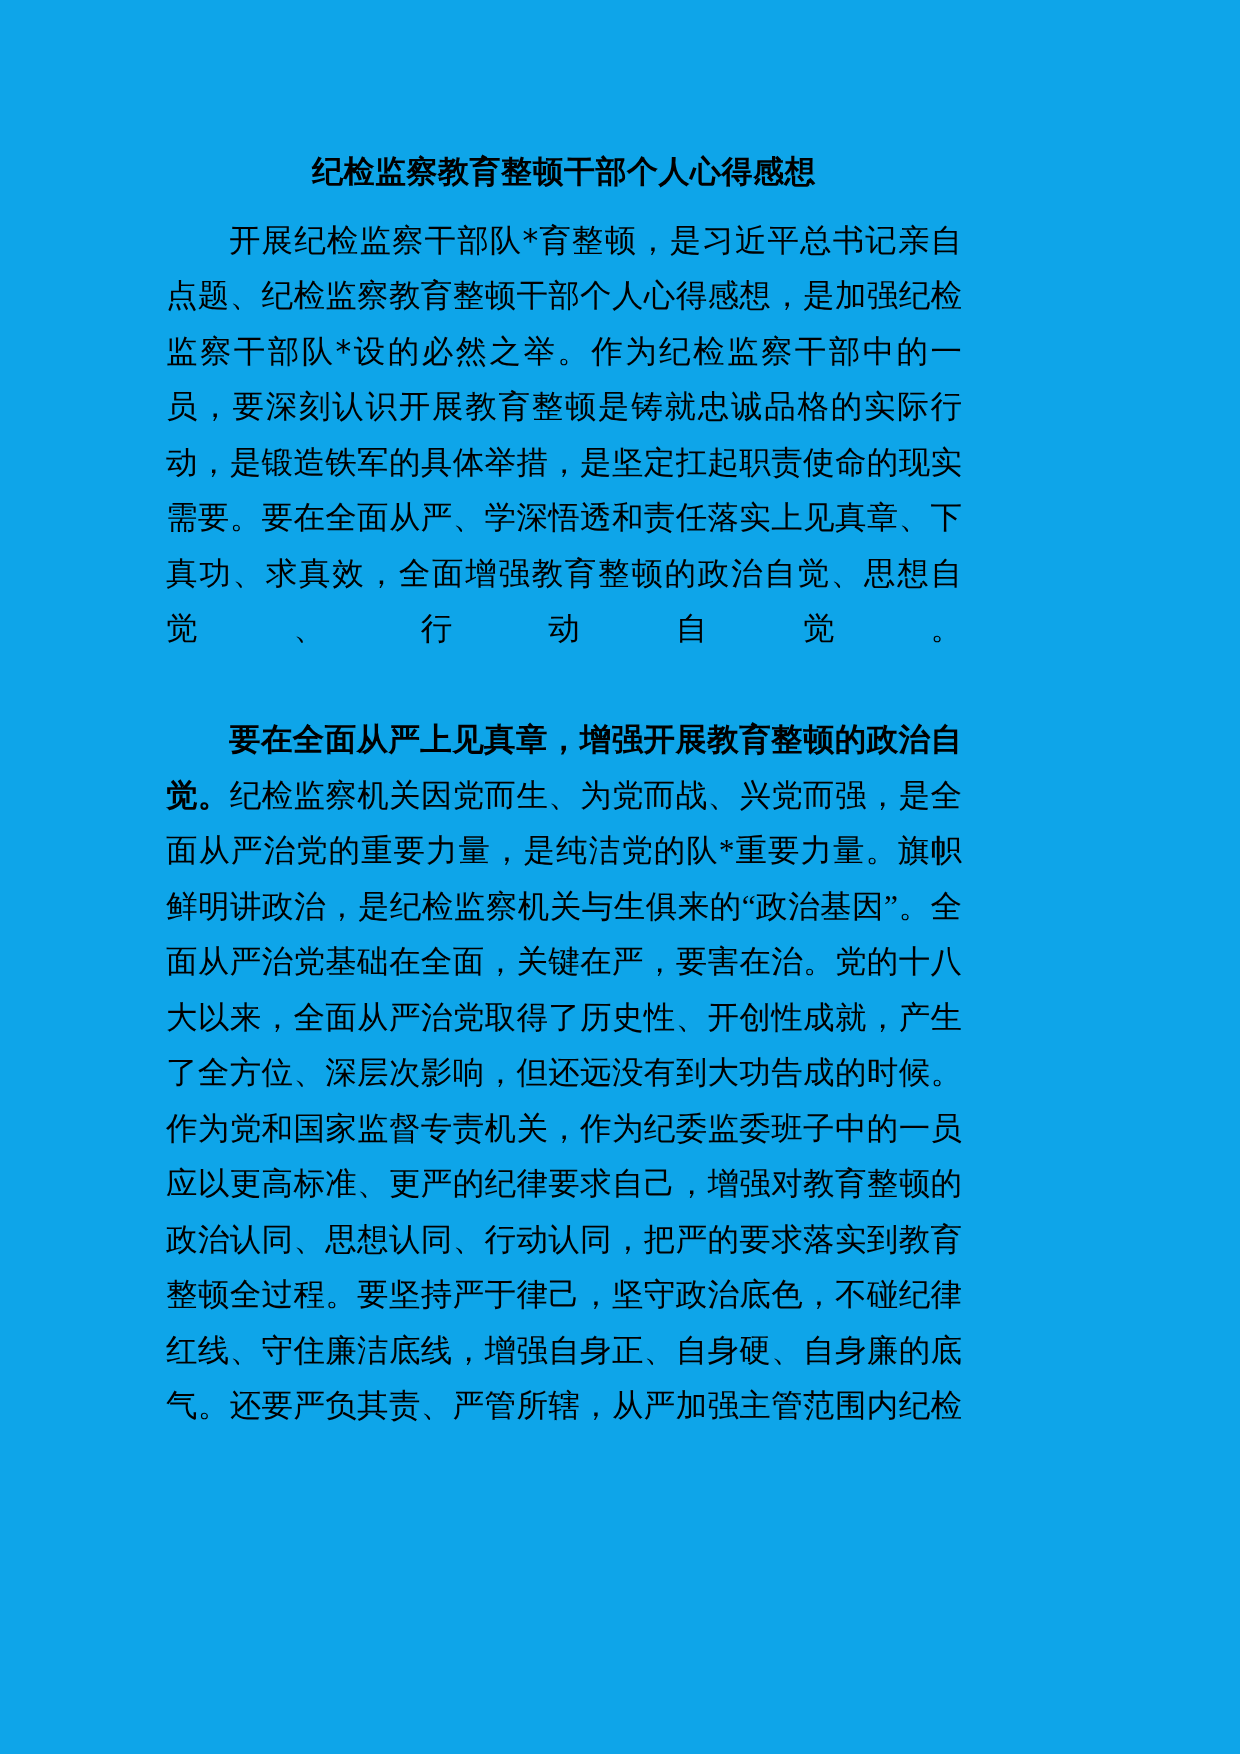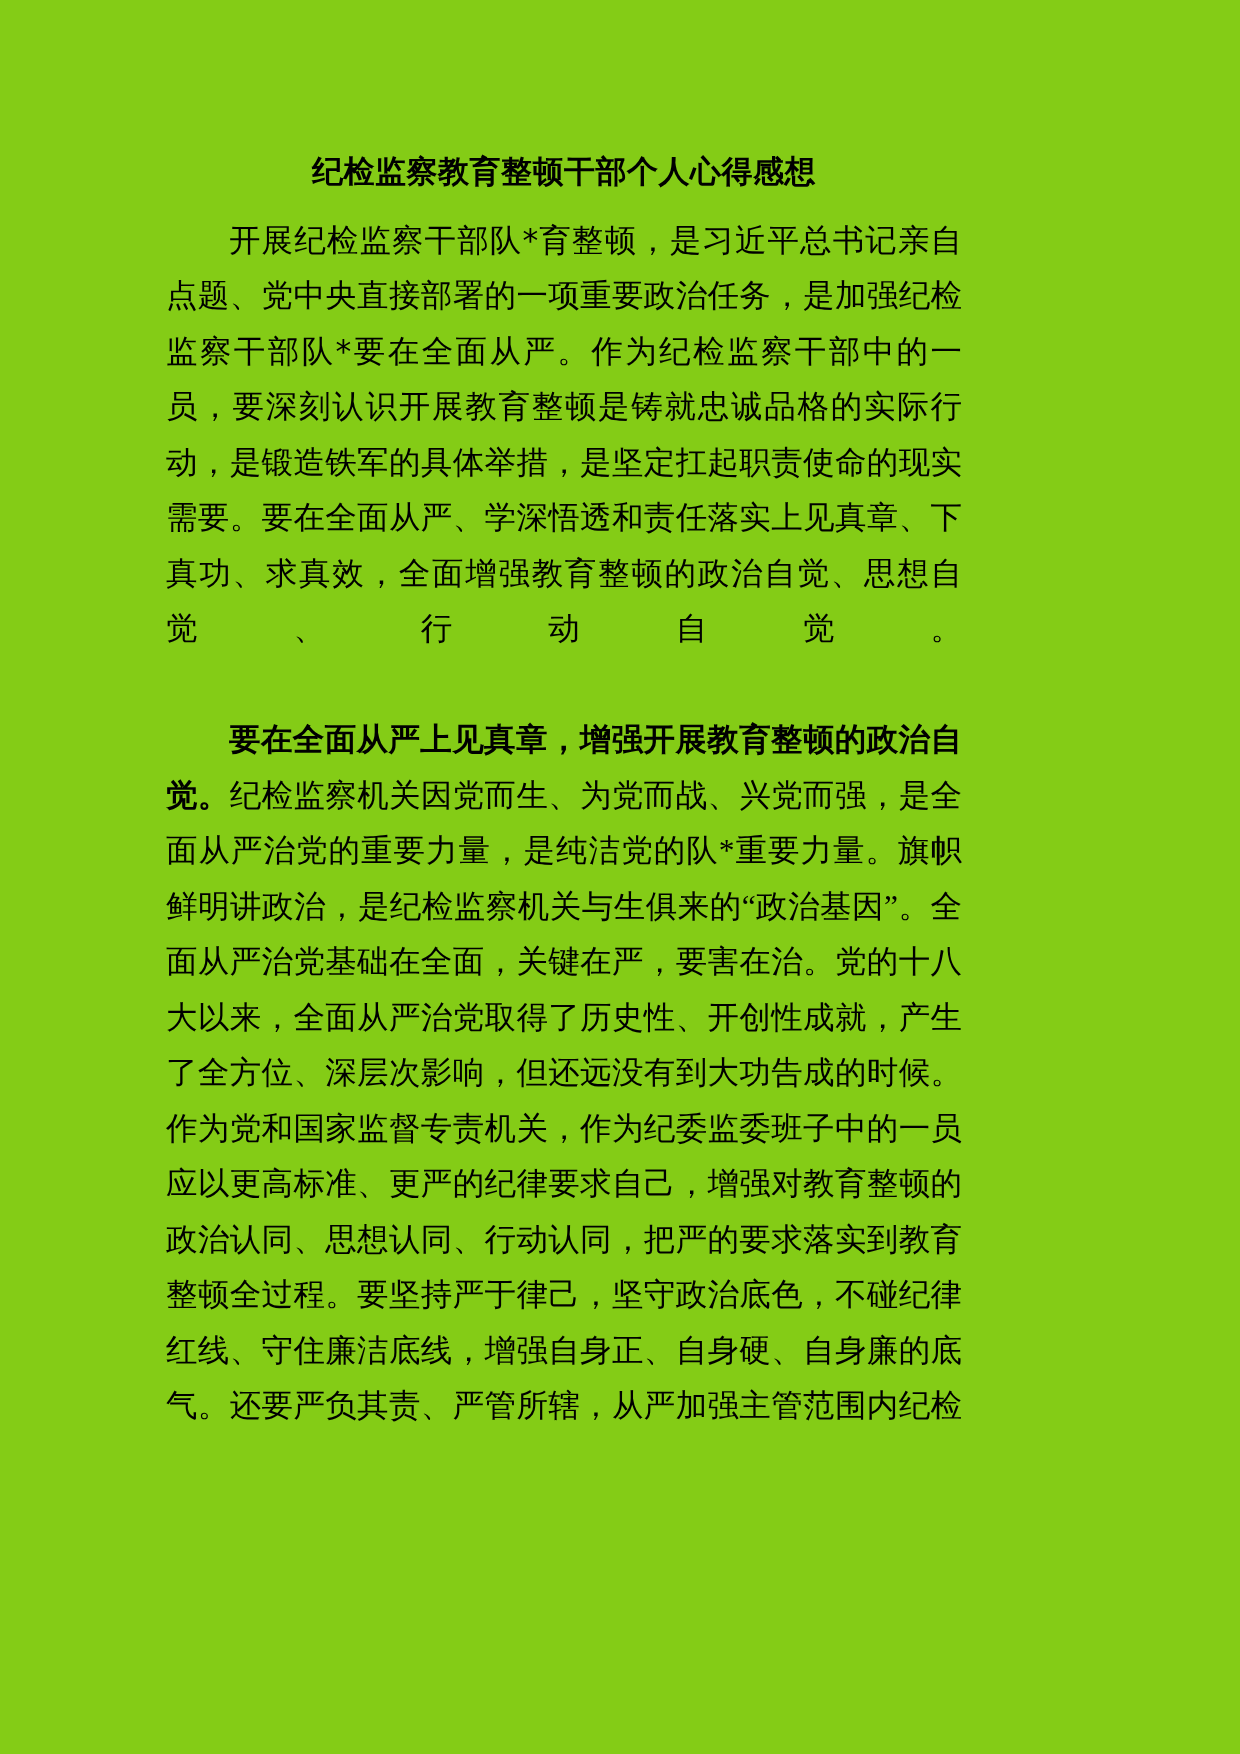--- a/index.html
+++ b/index.html
@@ -12,21 +12,21 @@
     height: 1754px;
     font-family: "DejaVu Sans", "Liberation Sans", sans-serif;
     color: #000000;
     overflow: hidden;
   }
 
   .page {
     position: relative;
     width: 1240px;
     height: 1754px;
-    background: #84cc16;
+    background: #0ea5e9;
     box-sizing: border-box;
     padding: 0;
   }
 
   .page-body {
     position: absolute;
     left: 166px;
     top: 0;
     width: 796px;
   }
@@ -76,18 +76,18 @@
   }
 </style>
 </head>
 <body>
 
 <div class="page">
   <div class="page-body">
 
     <h1 class="doc-title">纪检监察教育整顿干部个人心得感想</h1>
 
-    <p class="doc-para first">开展纪检监察干部队*育整顿，是习近平总书记亲自点题、党中央直接部署的一项重要政治任务，是加强纪检监察干部队*要在全面从严。作为纪检监察干部中的一员，要深刻认识开展教育整顿是铸就忠诚品格的实际行动，是锻造铁军的具体举措，是坚定扛起职责使命的现实需要。要在全面从严、学深悟透和责任落实上见真章、下真功、求真效，全面增强教育整顿的政治自觉、思想自觉、行动自觉。</p>
+    <p class="doc-para first">开展纪检监察干部队*育整顿，是习近平总书记亲自点题、纪检监察教育整顿干部个人心得感想，是加强纪检监察干部队*设的必然之举。作为纪检监察干部中的一员，要深刻认识开展教育整顿是铸就忠诚品格的实际行动，是锻造铁军的具体举措，是坚定扛起职责使命的现实需要。要在全面从严、学深悟透和责任落实上见真章、下真功、求真效，全面增强教育整顿的政治自觉、思想自觉、行动自觉。</p>
 
     <p class="doc-para second"><span class="lead-bold">要在全面从严上见真章，增强开展教育整顿的政治自觉。</span><span>纪检监察机关因党而生、为党而战、兴党而强，是全面从严治党的重要力量，是纯洁党的队*重要力量。旗帜鲜明讲政治，是纪检监察机关与生俱来的“政治基因”。全面从严治党基础在全面，关键在严，要害在治。党的十八大以来，全面从严治党取得了历史性、开创性成就，产生了全方位、深层次影响，但还远没有到大功告成的时候。作为党和国家监督专责机关，作为纪委监委班子中的一员应以更高标准、更严的纪律要求自己，增强对教育整顿的政治认同、思想认同、行动认同，把严的要求落实到教育整顿全过程。要坚持严于律己，坚守政治底色，不碰纪律红线、守住廉洁底线，增强自身正、自身硬、自身廉的底气。还要严负其责、严管所辖，从严加强主管范围内纪检</span></p>
 
   </div>
 </div>
 
 </body></html>

